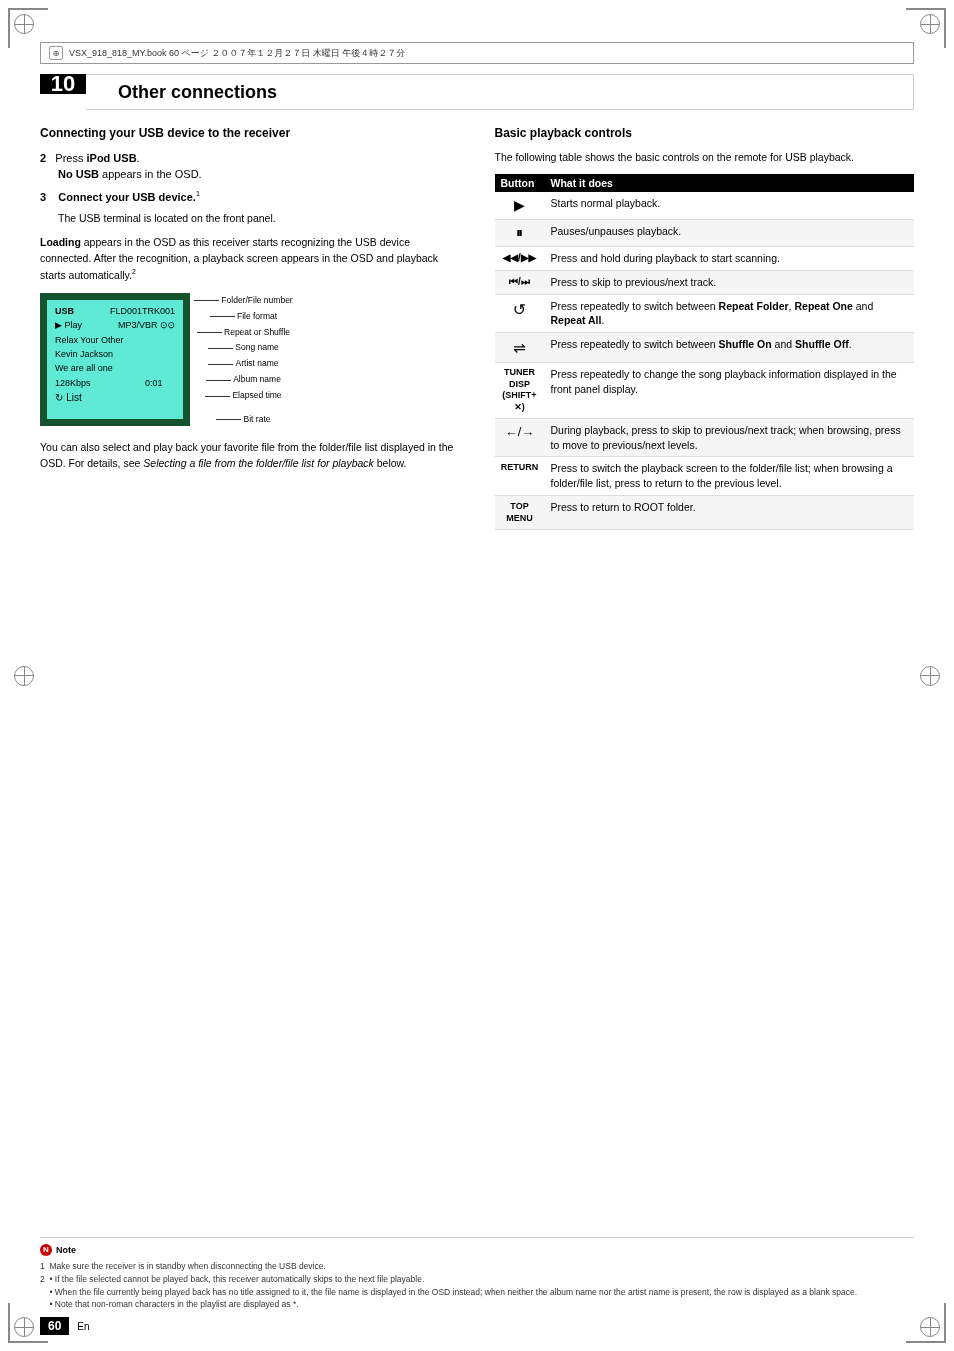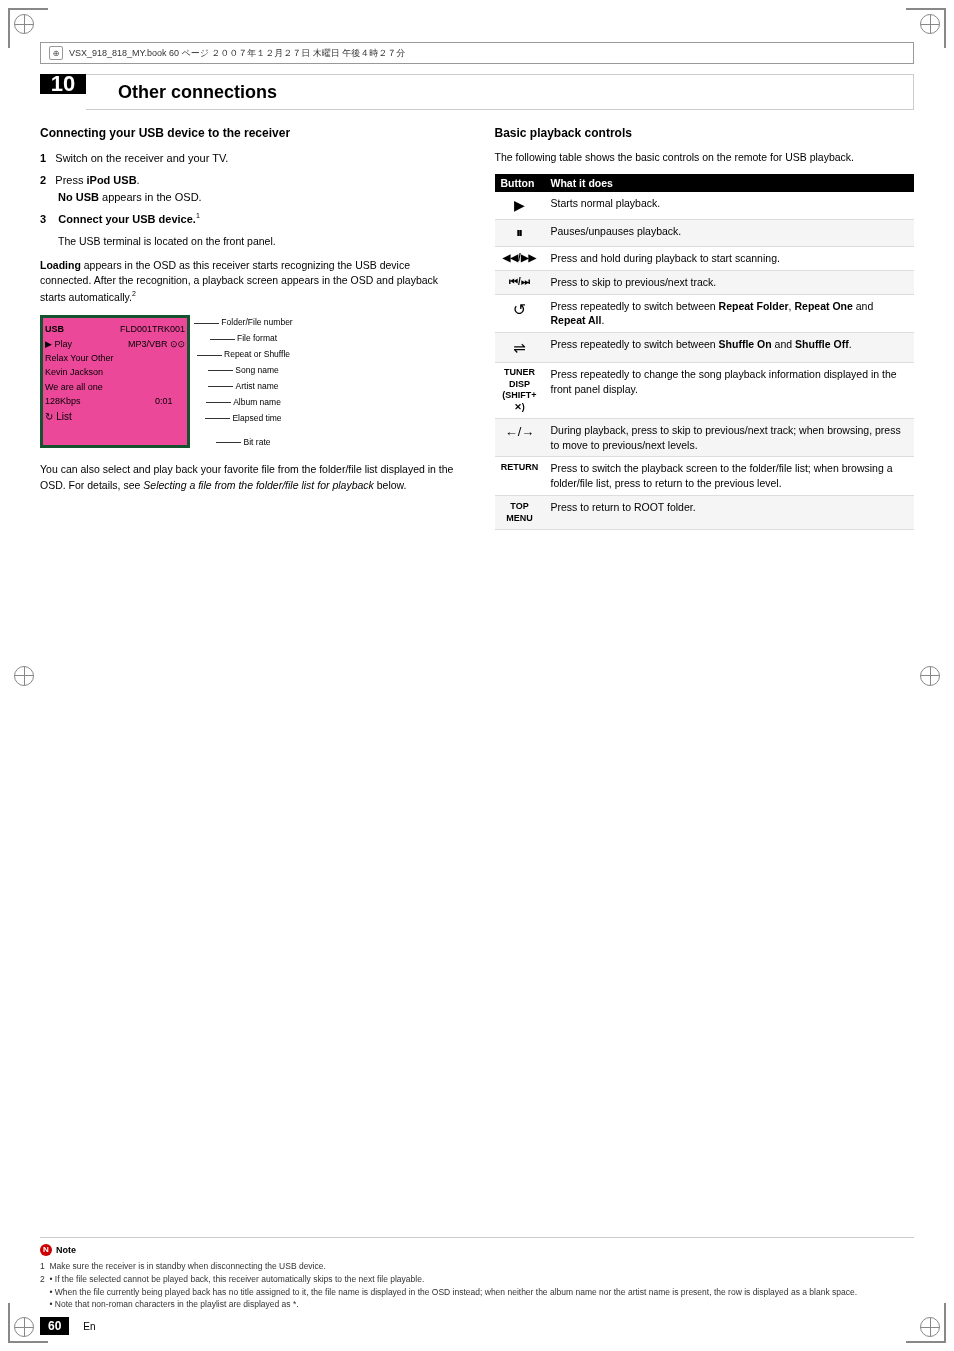--- a/index.html
+++ b/index.html
@@ -235,44 +235,44 @@
       color: #333;
     }
 
     
     .page-number-area {
       position: absolute;
       bottom: 16px;
       left: 40px;
       display: flex;
       align-items: center;
-      gap: 14px;
+      gap: 8px;
     }
     .page-num-badge {
       background: #000;
       color: #fff;
       font-size: 12px;
       font-weight: bold;
       padding: 2px 8px;
     }
     .page-lang {
       font-size: 10px;
     }
 
     
     .osd-wrapper {
       display: flex;
       margin: 10px 0 14px;
     }
     .osd-box {
-      border: 3px solid #14532d;
-      padding: 4px 2px;
+      border: 7px solid #14532d;
+      padding: 4px 8px;
       font-size: 9px;
       min-width: 140px;
-      background: #ec4899;
+      background: #5eead4;
       line-height: 1.7;
     }
     .osd-box .usb-line { font-weight: bold; }
     .ann-row {
       display: flex;
       align-items: center;
       line-height: 1.4;
     }
     .ann-line {
       width: 20px;
@@ -315,24 +315,20 @@
 <div class="chapter-title-bar">
   <span>Other connections</span>
 </div>
 
 <div class="content">
 
   <div class="left-col">
 
     <div class="section-heading">Connecting your USB device to the receiver</div>
 
-    <div class="step">
-      <span class="step-num">1&nbsp;&nbsp;</span>
-      <span>Switch on the receiver and your TV.</span>
-    </div>
 
     <div class="step">
       <span class="step-num">2&nbsp;&nbsp;</span>
       <span>Press <span class="bold">iPod USB</span>.</span><br>
       <span style="margin-left:18px;"><span class="bold">No USB</span> appears in the OSD.</span>
     </div>
 
     <div class="step">
       <span class="step-num">3&nbsp;&nbsp;&nbsp;</span>
       <span><span class="bold">Connect your USB device.</span><sup>1</sup></span>

